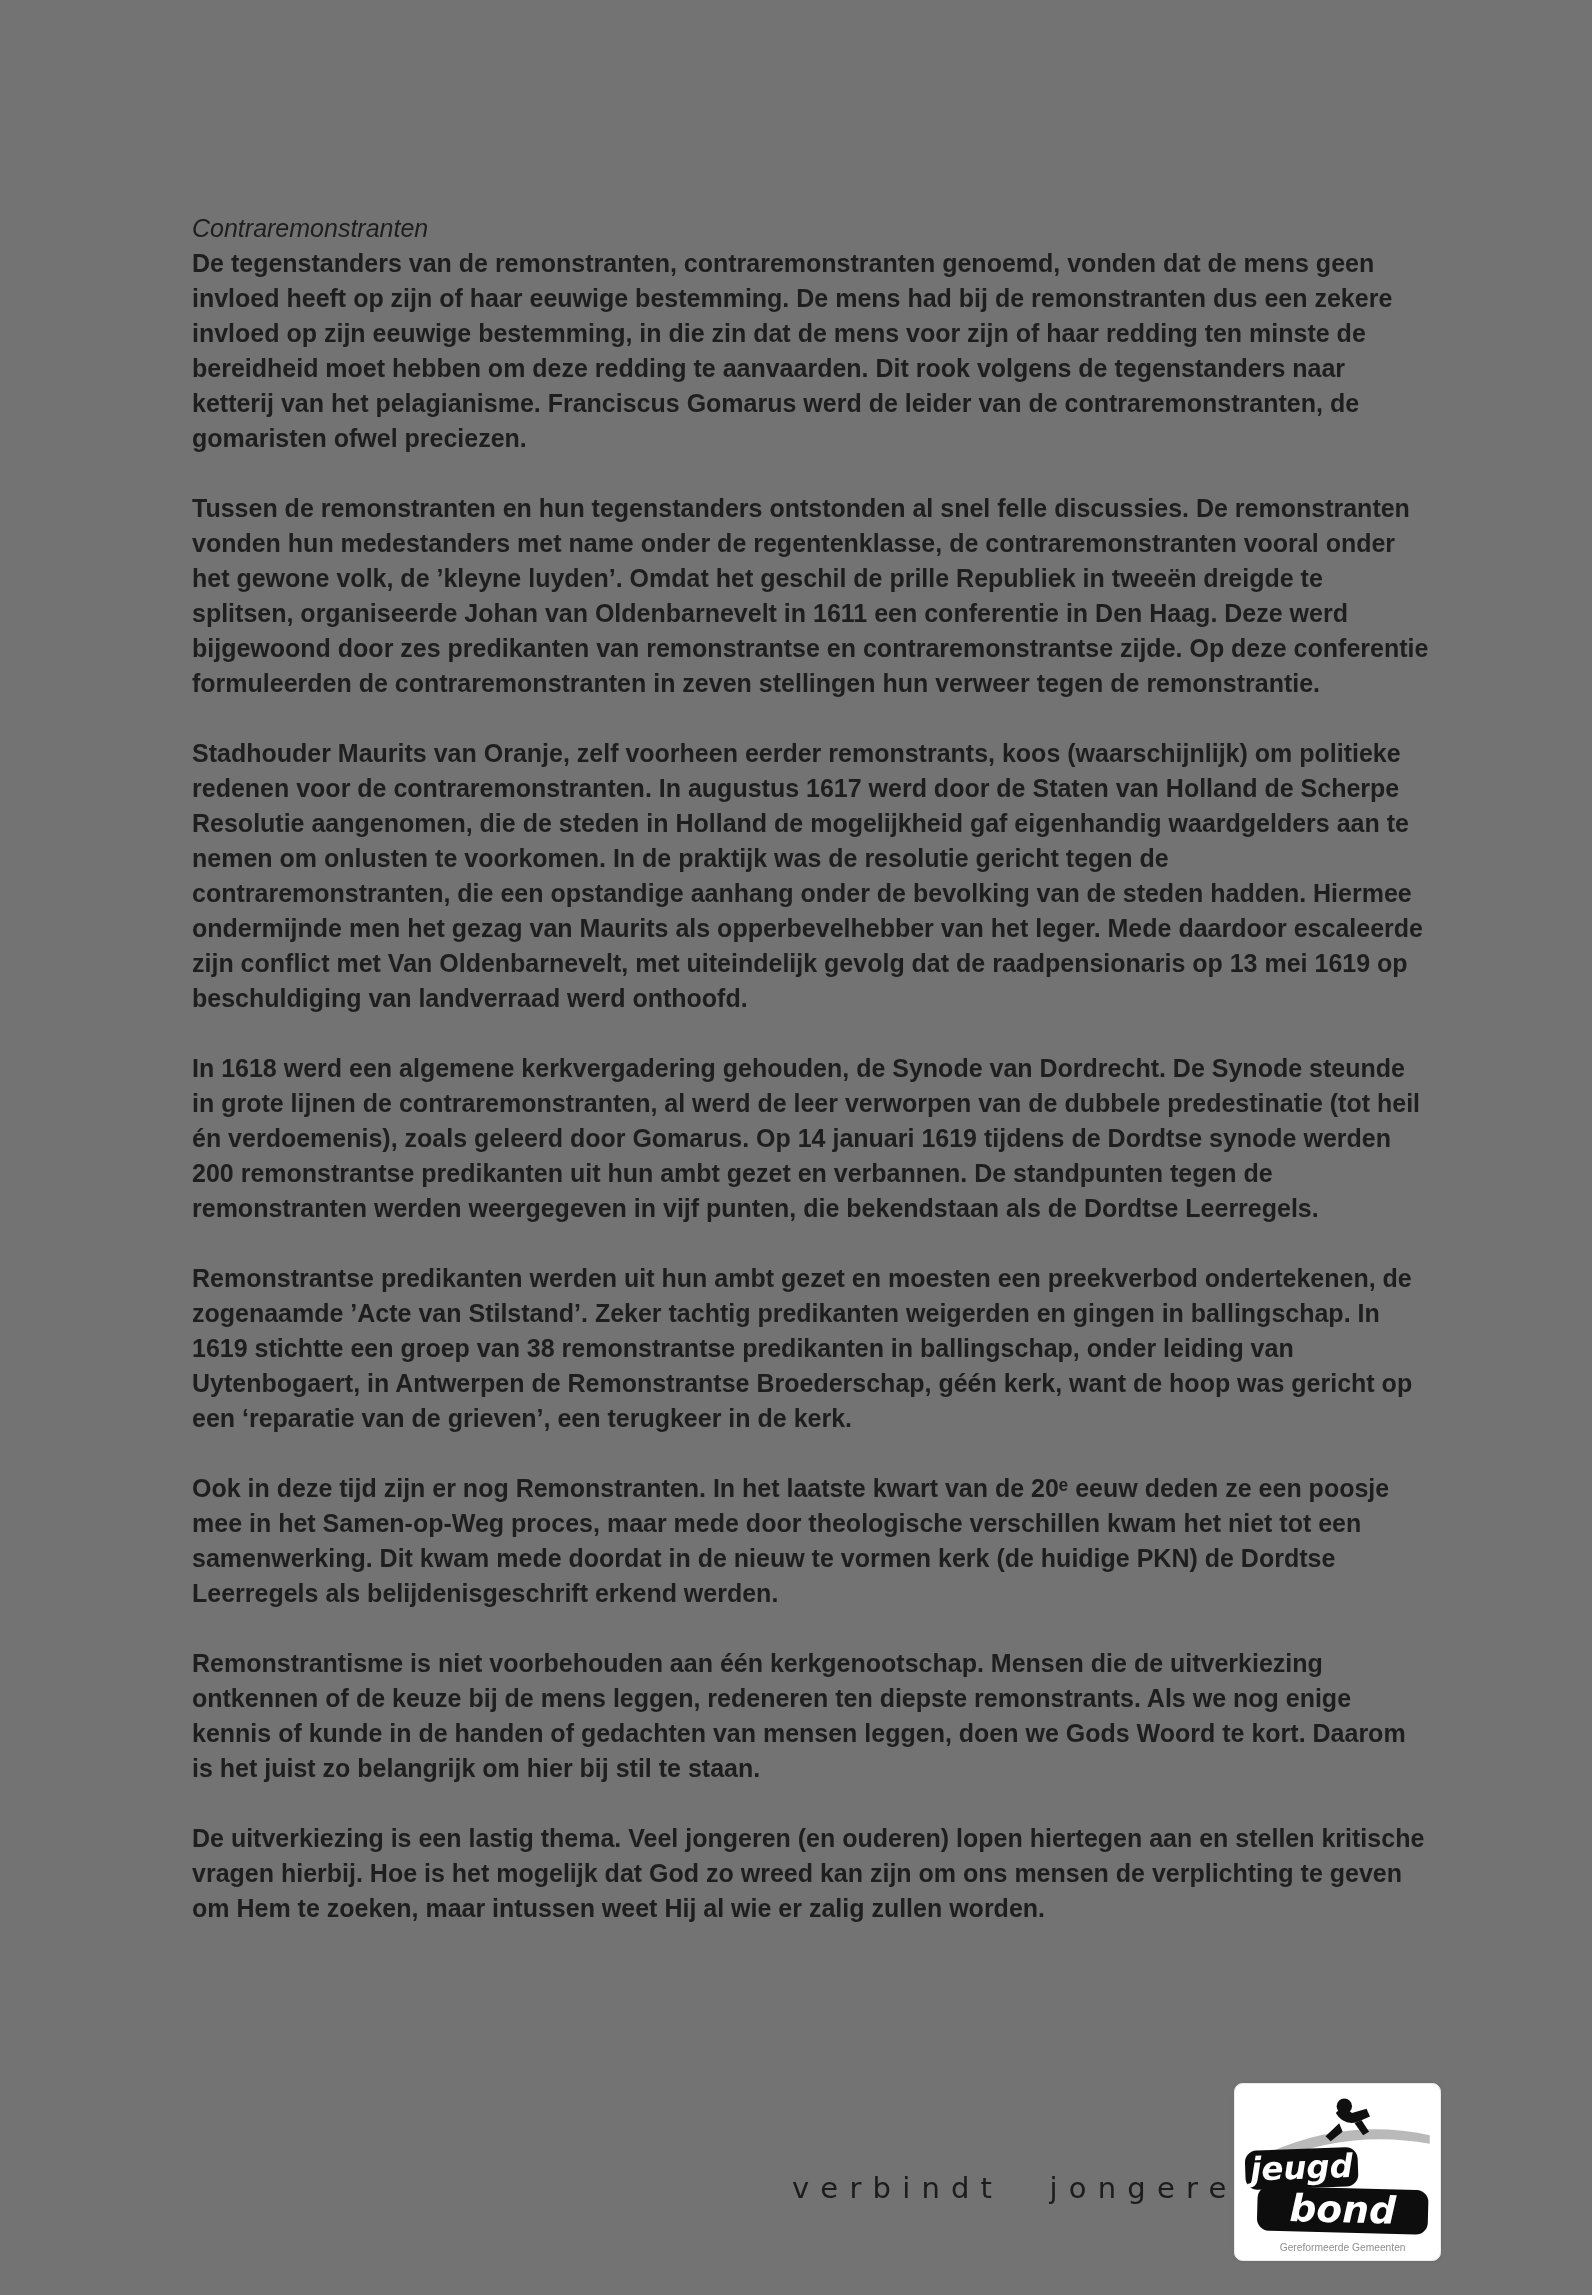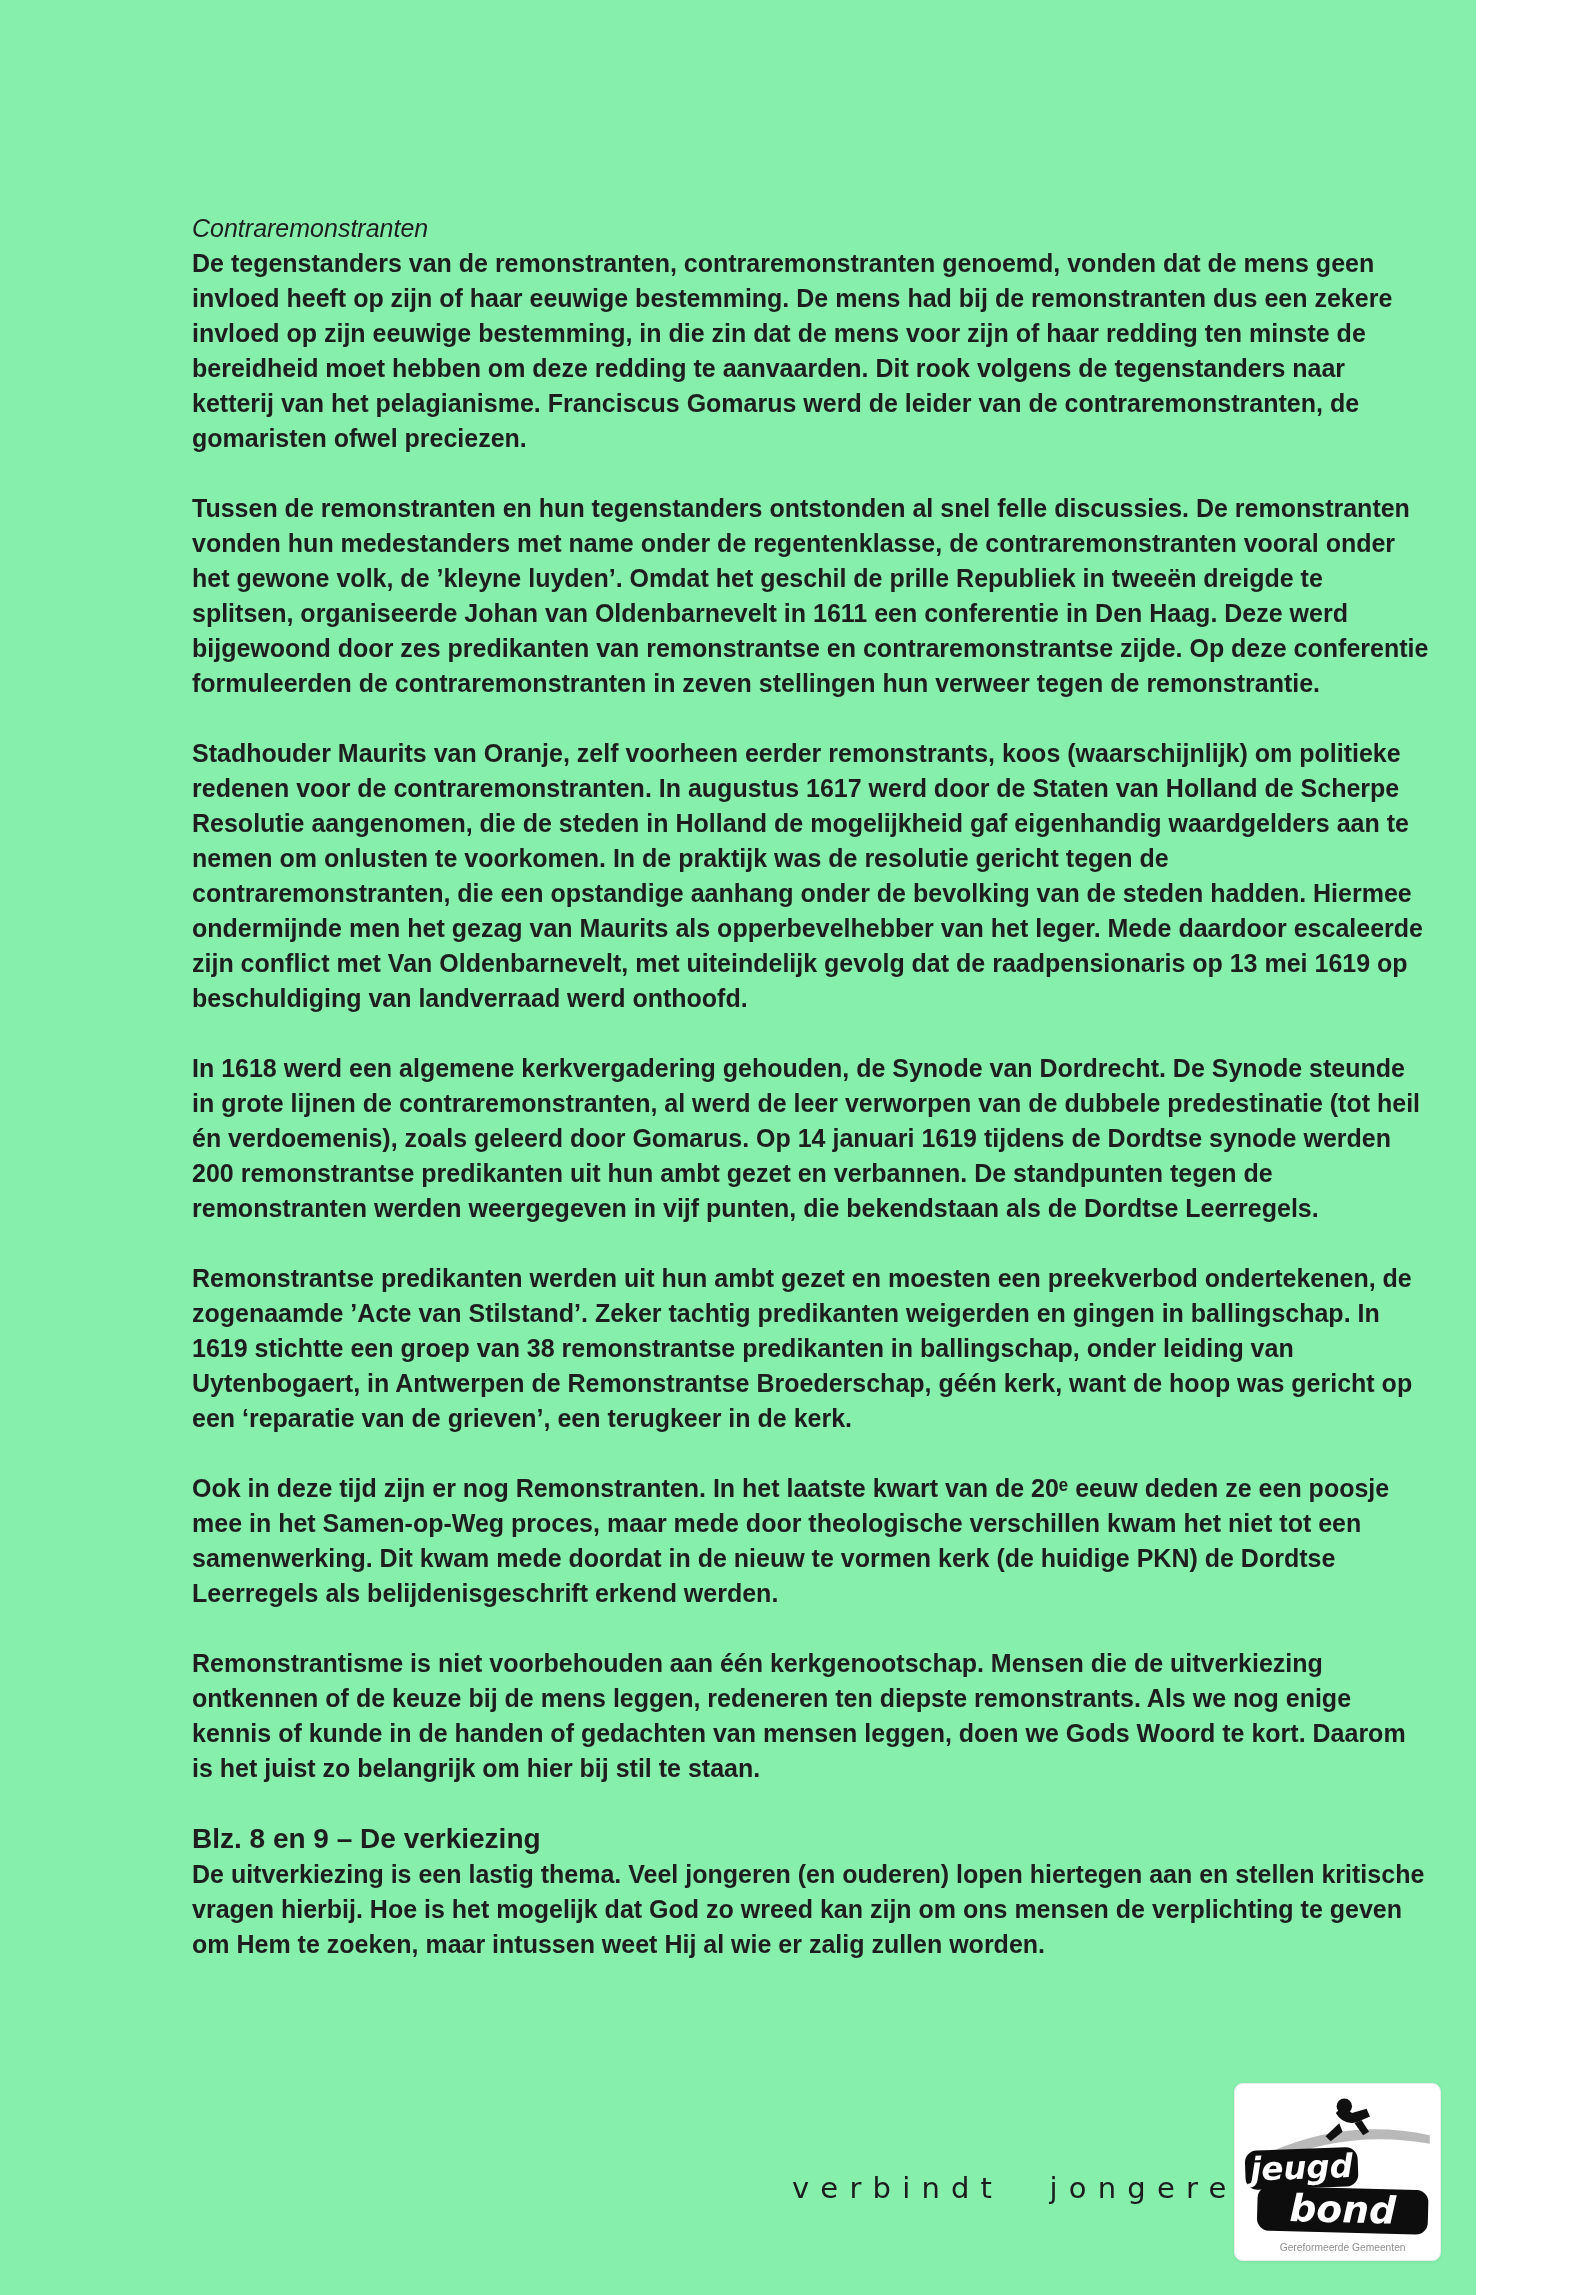--- a/index.html
+++ b/index.html
@@ -1,22 +1,22 @@
 <!DOCTYPE html>
 <html style="font-size:14px"><head>
 <meta charset="utf-8">
 <style>
   * { box-sizing: border-box; }
   html, body { margin: 0; padding: 0; background: #ffffff; }
 
   .page {
     position: relative;
-    width: 1476px;
+    width: 1592px;
     height: 2295px;
-    background: #86efac;
+    background: #737373;
     color: #1e1e1e;
     font-family: "Liberation Sans", "DejaVu Sans", sans-serif;
     overflow: hidden;
   }
 
   .content {
     position: absolute;
     left: 192px;
     top: 211px;
     width: 1239px;
@@ -90,21 +90,20 @@
 
   <div class="content">
       <h3 class="heading-italic">Contraremonstranten</h3>
       <p class="paragraph">De tegenstanders van de remonstranten, contraremonstranten genoemd, vonden dat de mens geen invloed heeft op zijn of haar eeuwige bestemming. De mens had bij de remonstranten dus een zekere invloed op zijn eeuwige bestemming, in die zin dat de mens voor zijn of haar redding ten minste de bereidheid moet hebben om deze redding te aanvaarden. Dit rook volgens de tegenstanders naar ketterij van het pelagianisme. Franciscus Gomarus werd de leider van de contraremonstranten, de gomaristen ofwel preciezen.</p>
       <p class="paragraph">Tussen de remonstranten en hun tegenstanders ontstonden al snel felle discussies. De remonstranten vonden hun medestanders met name onder de regentenklasse, de contraremonstranten vooral onder het gewone volk, de ’kleyne luyden’. Omdat het geschil de prille Republiek in tweeën dreigde te splitsen, organiseerde Johan van Oldenbarnevelt in 1611 een conferentie in Den Haag. Deze werd bijgewoond door zes predikanten van remonstrantse en contraremonstrantse zijde. Op deze conferentie formuleerden de contraremonstranten in zeven stellingen hun verweer tegen de remonstrantie.</p>
       <p class="paragraph">Stadhouder Maurits van Oranje, zelf voorheen eerder remonstrants, koos (waarschijnlijk) om politieke redenen voor de contraremonstranten. In augustus 1617 werd door de Staten van Holland de Scherpe Resolutie aangenomen, die de steden in Holland de mogelijkheid gaf eigenhandig waardgelders aan te nemen om onlusten te voorkomen. In de praktijk was de resolutie gericht tegen de contraremonstranten, die een opstandige aanhang onder de bevolking van de steden hadden. Hiermee ondermijnde men het gezag van Maurits als opperbevelhebber van het leger. Mede daardoor escaleerde zijn conflict met Van Oldenbarnevelt, met uiteindelijk gevolg dat de raadpensionaris op 13 mei 1619 op beschuldiging van landverraad werd onthoofd.</p>
       <p class="paragraph">In 1618 werd een algemene kerkvergadering gehouden, de Synode van Dordrecht. De Synode steunde in grote lijnen de contraremonstranten, al werd de leer verworpen van de dubbele predestinatie (tot heil én verdoemenis), zoals geleerd door Gomarus. Op 14 januari 1619 tijdens de Dordtse synode werden 200 remonstrantse predikanten uit hun ambt gezet en verbannen. De standpunten tegen de remonstranten werden weergegeven in vijf punten, die bekendstaan als de Dordtse Leerregels.</p>
       <p class="paragraph">Remonstrantse predikanten werden uit hun ambt gezet en moesten een preekverbod ondertekenen, de zogenaamde ’Acte van Stilstand’. Zeker tachtig predikanten weigerden en gingen in ballingschap. In 1619 stichtte een groep van 38 remonstrantse predikanten in ballingschap, onder leiding van Uytenbogaert, in Antwerpen de Remonstrantse Broederschap, géén kerk, want de hoop was gericht op een ‘reparatie van de grieven’, een terugkeer in de kerk.</p>
       <p class="paragraph">Ook in deze tijd zijn er nog Remonstranten. In het laatste kwart van de 20ᵉ eeuw deden ze een poosje mee in het Samen-op-Weg proces, maar mede door theologische verschillen kwam het niet tot een samenwerking. Dit kwam mede doordat in de nieuw te vormen kerk (de huidige PKN) de Dordtse Leerregels als belijdenisgeschrift erkend werden.</p>
       <p class="paragraph">Remonstrantisme is niet voorbehouden aan één kerkgenootschap. Mensen die de uitverkiezing ontkennen of de keuze bij de mens leggen, redeneren ten diepste remonstrants. Als we nog enige kennis of kunde in de handen of gedachten van mensen leggen, doen we Gods Woord te kort. Daarom is het juist zo belangrijk om hier bij stil te staan.</p>
-      <h2 class="heading-bold">Blz. 8 en 9 – De verkiezing</h2>
       <p class="paragraph">De uitverkiezing is een lastig thema. Veel jongeren (en ouderen) lopen hiertegen aan en stellen kritische vragen hierbij. Hoe is het mogelijk dat God zo wreed kan zijn om ons mensen de verplichting te geven om Hem te zoeken, maar intussen weet Hij al wie er zalig zullen worden.</p>
     </div>
 
   <div class="tagline">verbindt jongeren</div>
 
   <div class="logo-card">
     <svg viewBox="0 0 240 206" xmlns="http://www.w3.org/2000/svg">
 
       <path d="M28 86 Q125 38 228 60 L228 70 Q130 52 36 94 Z" fill="#b9b9b9"></path>
 

